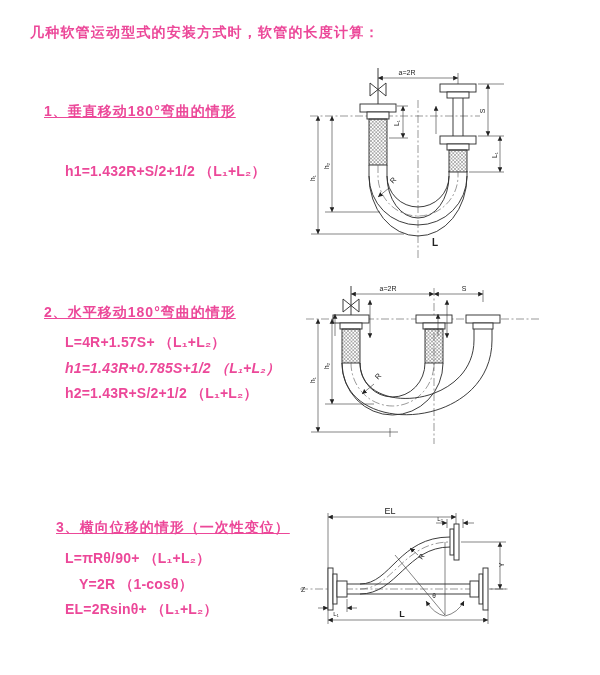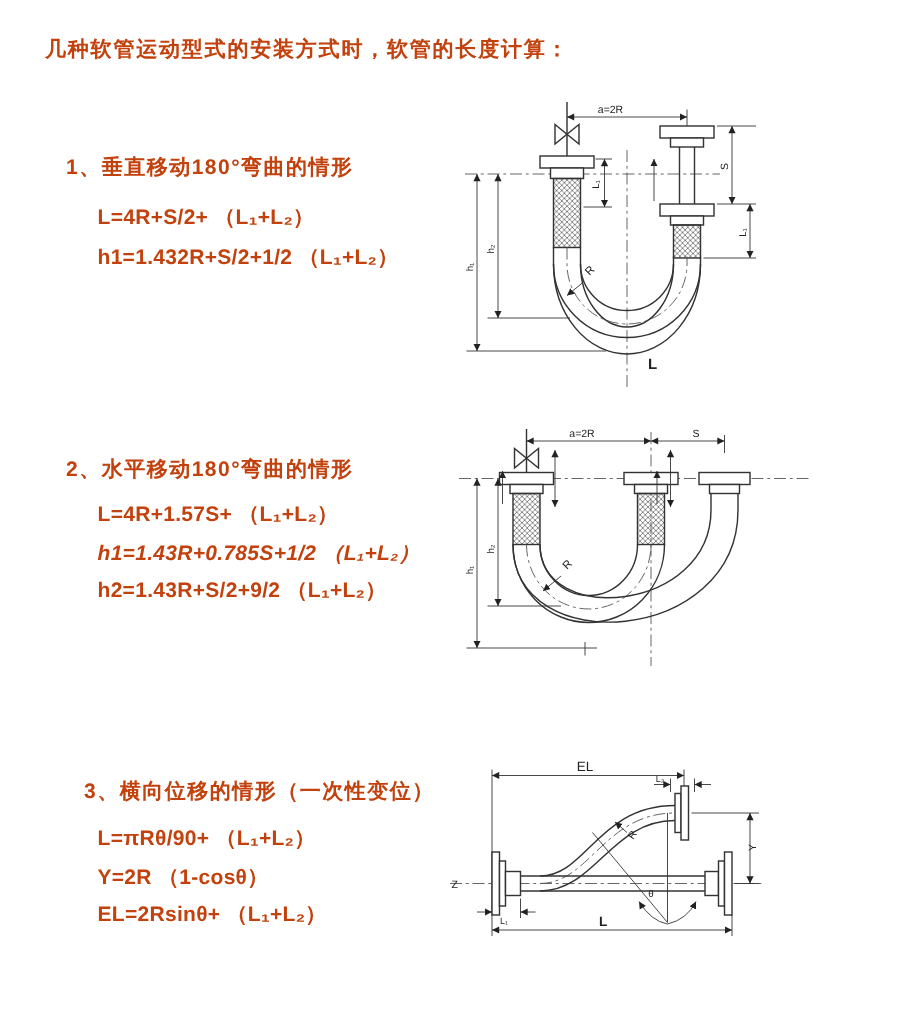--- a/index.html
+++ b/index.html
@@ -1,43 +1,42 @@
 <!DOCTYPE html>
 <html><head>
 <meta charset="utf-8">
 <style>
   html,body{margin:0;padding:0;background:#ffffff;}
   .page{position:relative;width:600px;height:675px;background:#fff;overflow:hidden;
-        font-family:"Liberation Sans","DejaVu Sans",sans-serif;color:#c2410c;}
+        font-family:"Liberation Sans","DejaVu Sans",sans-serif;color:#ec4899;}
   .title{position:absolute;left:30px;top:24px;font-size:14px;font-weight:bold;letter-spacing:1.2px;}
-  .sec-h{position:absolute;font-size:14px;font-weight:bold;letter-spacing:1px;}
+  .sec-h{position:absolute;font-size:14px;font-weight:bold;letter-spacing:1px;text-decoration:underline;}
   .formula{position:absolute;font-size:14px;font-weight:bold;letter-spacing:.2px;}
   .s1h{left:44px;top:103px;} .s1f1{left:65px;top:136px;} .s1f2{left:65px;top:163px;} .s1f3{left:65px;top:189px;}
   .s2h{left:44px;top:304px;} .s2f1{left:65px;top:334px;} .s2f2{left:65px;top:360px;font-style:italic;} .s2f3{left:65px;top:385px;}
-  .s3h{left:44px;top:519px;margin-left:12px;} .s3f1{left:65px;top:550px;} .s3f2{left:65px;top:576px;} .s3f3{left:65px;top:601px;text-align:right;}
+  .s3h{left:44px;top:519px;margin-left:12px;} .s3f1{left:65px;top:550px;} .s3f2{left:79px;top:576px;} .s3f3{left:65px;top:601px;text-align:right;}
   .d{position:absolute;}
   .d1{left:308px;top:64px;}
   .d2{left:306px;top:282px;}
   .d3{left:298px;top:502px;}
   svg{display:block;}
   svg text{font-family:"Liberation Sans","DejaVu Sans",sans-serif;fill:#222;}
   .ln{stroke:#333;stroke-width:.95;fill:none;}
   .lnw{stroke:#333;stroke-width:.95;fill:#fff;}
   .dim{stroke:#333;stroke-width:.6;fill:none;}
   .cl{stroke:#555;stroke-width:.6;stroke-dasharray:8 2.5 2 2.5;fill:none;}
 </style>
 </head>
 <body>
 
 <div class="page">
 
   <div class="title">几种软管运动型式的安装方式时，软管的长度计算：</div>
 
   <div class="sec-h s1h">1、垂直移动180°弯曲的情形</div>
-  <div class="formula s1f1">L=4R+S/2+ （L₁+L₂）</div>
   <div class="formula s1f2">h1=1.432R+S/2+1/2 （L₁+L₂）</div>
 
   <svg class="d d1" width="284" height="198" viewBox="0 0 284 198">
     <defs>
       <marker id="aE1" markerWidth="9" markerHeight="9" refX="8" refY="4" orient="auto">
           <path d="M0,0 L8,4 L0,8 z" fill="#222"></path>
         </marker>
       <marker id="aS1" markerWidth="9" markerHeight="9" refX="0" refY="4" orient="auto">
           <path d="M8,0 L0,4 L8,8 z" fill="#222"></path>
         </marker>
@@ -106,21 +105,21 @@
     <g>
       <text x="85" y="120" font-size="7.5" transform="rotate(-45 85 120)">R</text>
       <line class="dim" x1="81" y1="124" x2="70" y2="133" marker-end="url(#aE1)"></line>
     </g>
     <text x="124" y="182" font-size="10" font-weight="bold">L</text>
   </svg>
 
   <div class="sec-h s2h">2、水平移动180°弯曲的情形</div>
   <div class="formula s2f1">L=4R+1.57S+ （L₁+L₂）</div>
   <div class="formula s2f2">h1=1.43R+0.785S+1/2 （L₁+L₂）</div>
-  <div class="formula s2f3">h2=1.43R+S/2+9/2 （L₁+L₂）</div>
+  <div class="formula s2f3">h2=1.43R+S/2+1/2 （L₁+L₂）</div>
 
   <svg class="d d2" width="290" height="178" viewBox="0 0 290 178">
     <defs>
       <marker id="aE2" markerWidth="9" markerHeight="9" refX="8" refY="4" orient="auto">
           <path d="M0,0 L8,4 L0,8 z" fill="#222"></path>
         </marker>
       <marker id="aS2" markerWidth="9" markerHeight="9" refX="0" refY="4" orient="auto">
           <path d="M8,0 L0,4 L8,8 z" fill="#222"></path>
         </marker>
       <pattern id="bp2" width="3.5" height="3.5" patternUnits="userSpaceOnUse">

